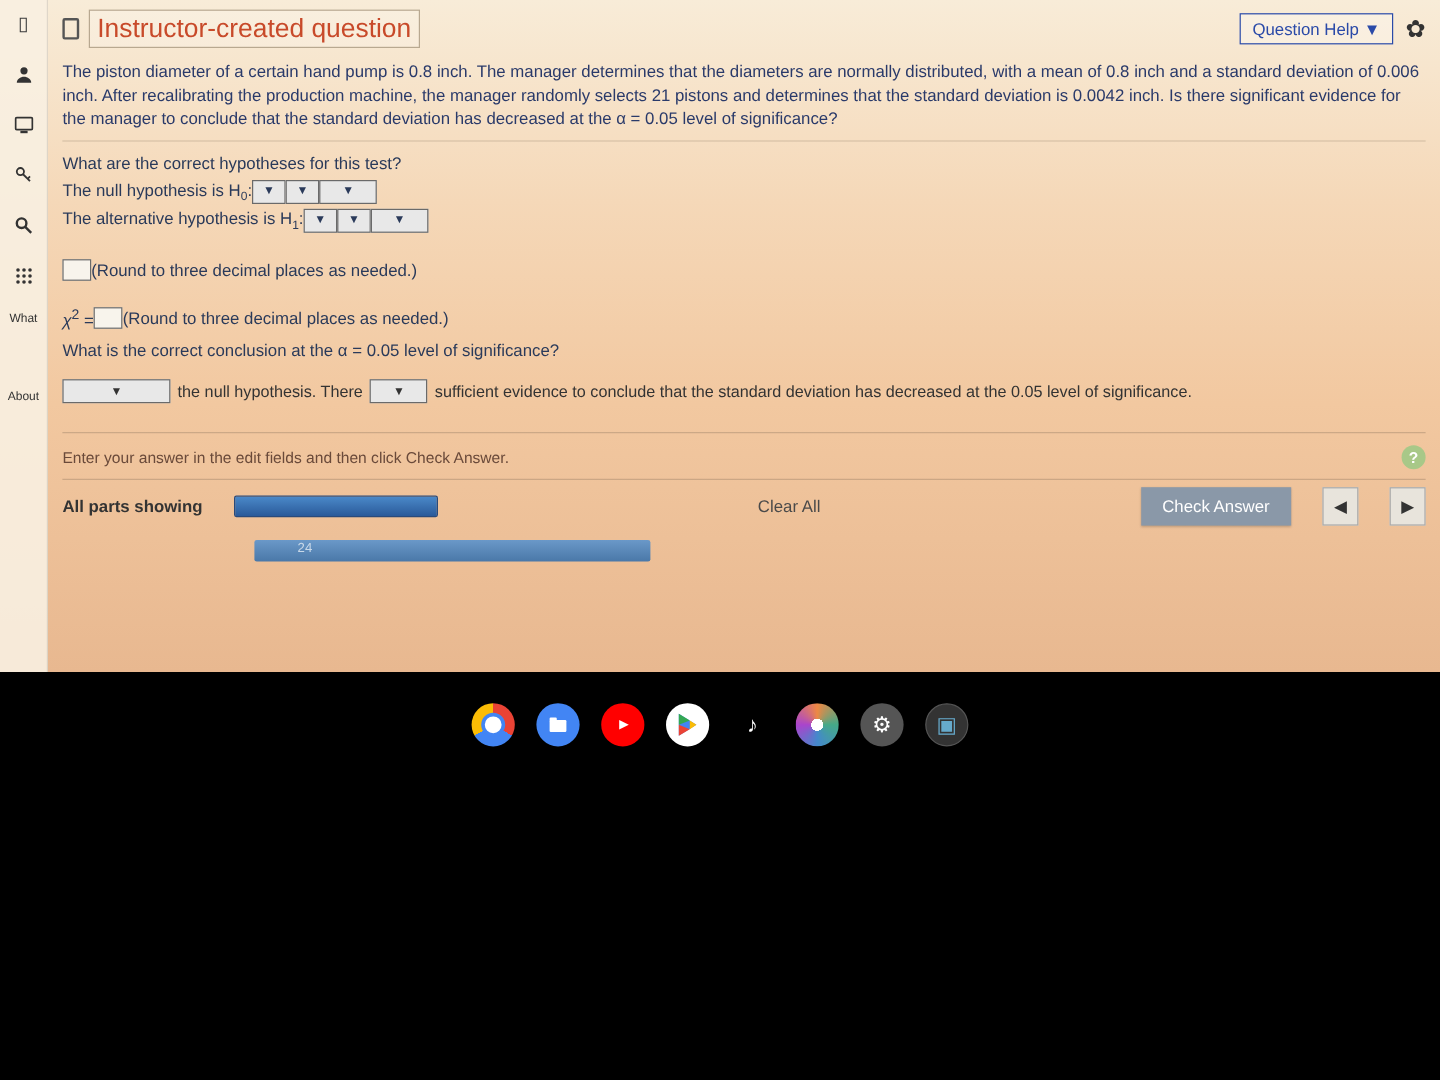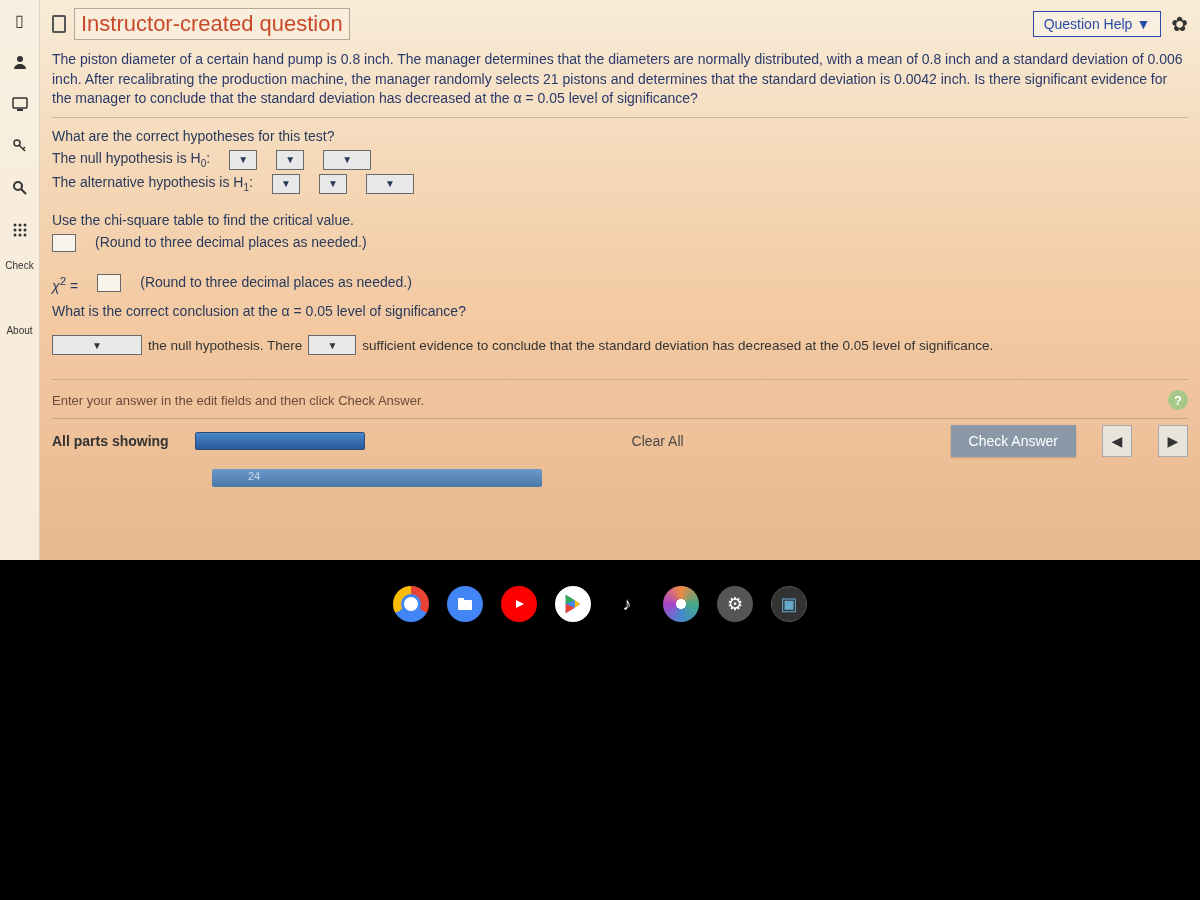--- a/index.html
+++ b/index.html
@@ -75,21 +75,21 @@
     line-height: 1.4;
     padding: 4px 0 8px 0;
     border-bottom: 1px solid rgba(120,100,80,0.3);
   }
   .section {
     font-size: 14px;
     color: #2a3a5a;
     padding: 10px 0 4px 0;
   }
   .q-label { color: #2a3a5a; margin-bottom: 6px; }
-  .line { display: flex; gap: 19px; margin: 4px 0; }
+  .line { display: flex; align-items: center; gap: 0; margin: 4px 0; }
   .dd {
     border: 1px solid #6a6a6a;
     background: #e8e8e8;
     width: 28px; height: 20px;
     display: flex; align-items: center; justify-content: center;
     font-size: 10px;
     cursor: pointer;
   }
   .dd-wide { width: 48px; }
   .dd-wider { width: 90px; }
@@ -236,21 +236,21 @@
           <circle cx="7" cy="2" r="1.5" fill="#333"></circle>
           <circle cx="12" cy="2" r="1.5" fill="#333"></circle>
           <circle cx="2" cy="7" r="1.5" fill="#333"></circle>
           <circle cx="7" cy="7" r="1.5" fill="#333"></circle>
           <circle cx="12" cy="7" r="1.5" fill="#333"></circle>
           <circle cx="2" cy="12" r="1.5" fill="#333"></circle>
           <circle cx="7" cy="12" r="1.5" fill="#333"></circle>
           <circle cx="12" cy="12" r="1.5" fill="#333"></circle>
         </svg>
     </div>
-    <div class="sidebar-label">Check</div>
+    <div class="sidebar-label">What</div>
     <div style="height:18px"></div>
     <div class="sidebar-label">About</div>
   </div>
 
   <div class="main">
     <div class="header">
       <div class="title-wrap">
         <div class="book-icon"></div>
         <div class="title">Instructor-created question</div>
       </div>
@@ -275,21 +275,20 @@
       </div>
       <div class="line">
         <span><span>The alternative hypothesis is H</span><sub>1</sub>:</span>
         <div class="dd">▼</div>
         <div class="dd">▼</div>
         <div class="dd dd-wide">▼</div>
       </div>
     </div>
 
     <div class="section">
-      <div class="q-label">Use the chi-square table to find the critical value.</div>
       <div class="line">
         <div class="input-box"></div>
         <span>(Round to three decimal places as needed.)</span>
       </div>
     </div>
 
     <div class="section">
       <div class="line">
         <span><span class="chi">χ</span><sup>2</sup><span> = </span></span>
         <div class="input-box"></div>

